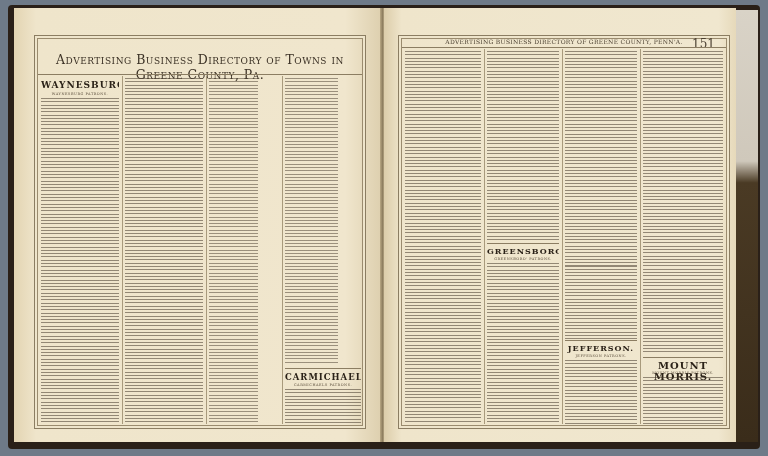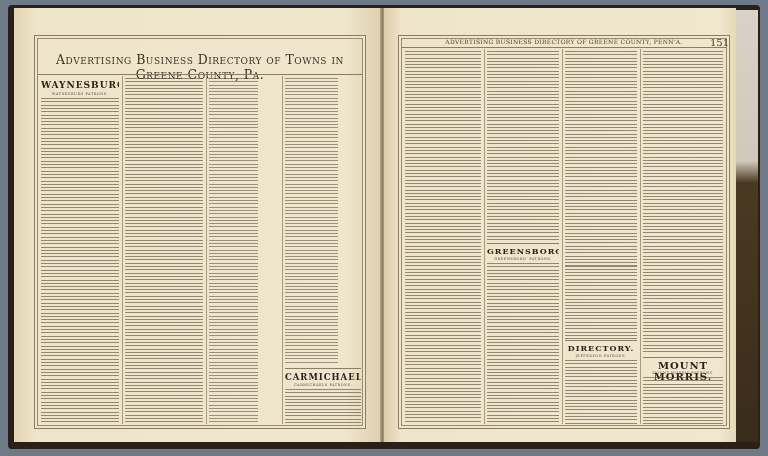--- a/index.html
+++ b/index.html
@@ -10,21 +10,21 @@
   .page.right{left:384px;width:352px;background:linear-gradient(90deg,#dccdaa 0%,#efe5cb 5%,#f0e7cf 95%,#e6d9ba 100%);}
   .gutter{position:absolute;left:380px;top:8px;width:5px;height:434px;background:linear-gradient(90deg,#b9a884,#8f7f60,#c9b995);}
   .edge{position:absolute;left:736px;top:10px;width:22px;height:432px;background:linear-gradient(180deg,#d9d3c7 0%,#cfc8bb 35%,#4a3a24 40%,#3a2c1a 100%);}
   .frame{position:absolute;border:1px solid #8b7d62;box-shadow:inset 0 0 0 2px #efe5cb,inset 0 0 0 3px #9a8b6e;}
   .frame.left{left:34px;top:35px;width:330px;height:392px;}
   .frame.right{left:398px;top:35px;width:330px;height:392px;}
   .title{position:absolute;left:0;width:100%;text-align:center;font-variant:small-caps;color:#3b3125;letter-spacing:0.5px;}
   .title.main{top:16px;font-size:12.5px;}
   .rule{position:absolute;left:3px;right:3px;height:1px;background:#8b7d62;}
   .runhead{position:absolute;top:2px;left:0;width:100%;text-align:center;font-size:6px;color:#4a3f30;letter-spacing:0.3px;}
-  .pageno{position:absolute;top:1px;right:0;font-size:10px;color:#4a3f30;}
+  .pageno{position:absolute;top:1px;right:14px;font-size:12px;color:#4a3f30;}
   .col{position:absolute;overflow:hidden;}
   .vline{position:absolute;width:1px;background:#a89a7c;}
   .lines{position:absolute;left:0;right:0;top:0;bottom:0;
     background-image:repeating-linear-gradient(180deg,rgba(70,58,44,0.55) 0px,rgba(70,58,44,0.55) 1px,transparent 1px,transparent 3.3px);
   }
   .lines.sparse{background-image:repeating-linear-gradient(180deg,rgba(70,58,44,0.5) 0px,rgba(70,58,44,0.5) 1px,transparent 1px,transparent 3.3px);right:30%;}
   .heading{position:absolute;text-align:center;font-weight:bold;color:#2b2218;letter-spacing:1px;font-family:"DejaVu Serif",serif;}
   .sub{position:absolute;text-align:center;font-size:3.5px;color:#5a4d3b;letter-spacing:0.5px;}
 </style>
 </head>
@@ -82,21 +82,21 @@
     <div class="rule" style="top:192px;left:0;right:0;"></div>
     <div class="heading" style="left:0;top:195px;width:72px;font-size:8px;">GREENSBORO'.</div>
     <div class="sub" style="left:0;top:206px;width:72px;">GREENSBORO' PATRONS.</div>
     <div class="lines" style="top:212px;"></div>
   </div>
   <div class="vline" style="left:163px;top:13px;height:375px;"></div>
 
   <div class="col" style="left:166px;top:15px;width:72px;height:373px;">
     <div class="lines" style="bottom:85px;"></div>
     <div class="rule" style="top:289px;left:0;right:0;"></div>
-    <div class="heading" style="left:0;top:292px;width:72px;font-size:8px;">DIRECTORY.</div>
+    <div class="heading" style="left:0;top:292px;width:72px;font-size:8px;">JEFFERSON.</div>
     <div class="sub" style="left:0;top:303px;width:72px;">JEFFERSON PATRONS.</div>
     <div class="lines" style="top:309px;"></div>
   </div>
   <div class="vline" style="left:241px;top:13px;height:375px;"></div>
 
   <div class="col" style="left:244px;top:15px;width:80px;height:373px;">
     <div class="lines" style="bottom:70px;"></div>
     <div class="rule" style="top:306px;left:0;right:0;"></div>
     <div class="heading" style="left:0;top:309px;width:80px;font-size:10px;">MOUNT MORRIS.</div>
     <div class="sub" style="left:0;top:320px;width:80px;">MOUNT MORRIS PATRONS.</div>

